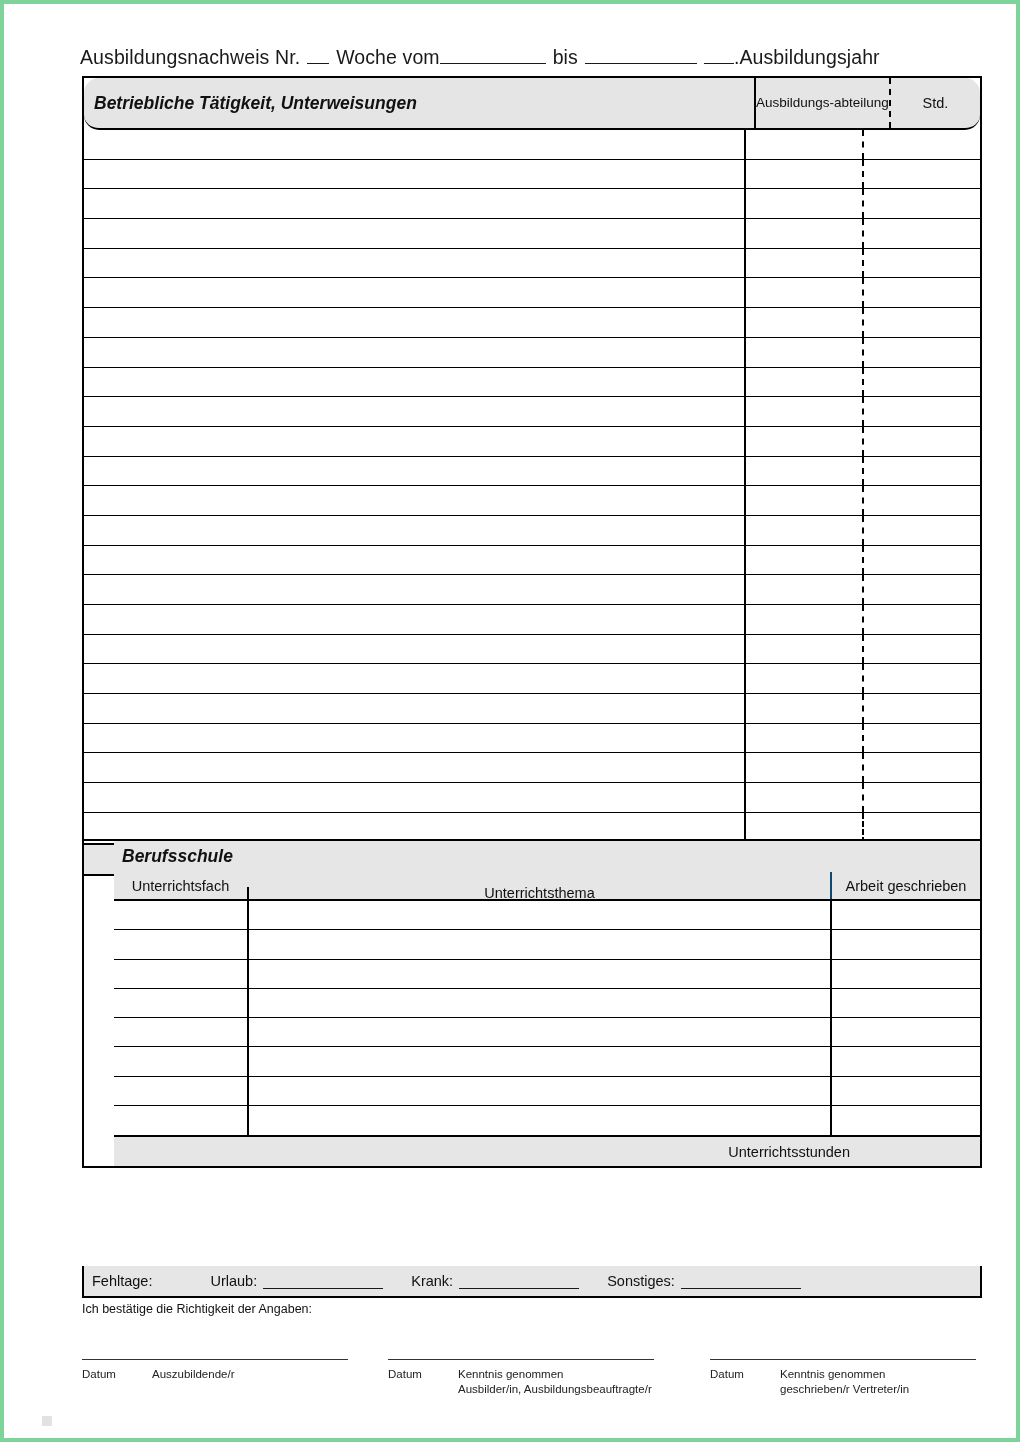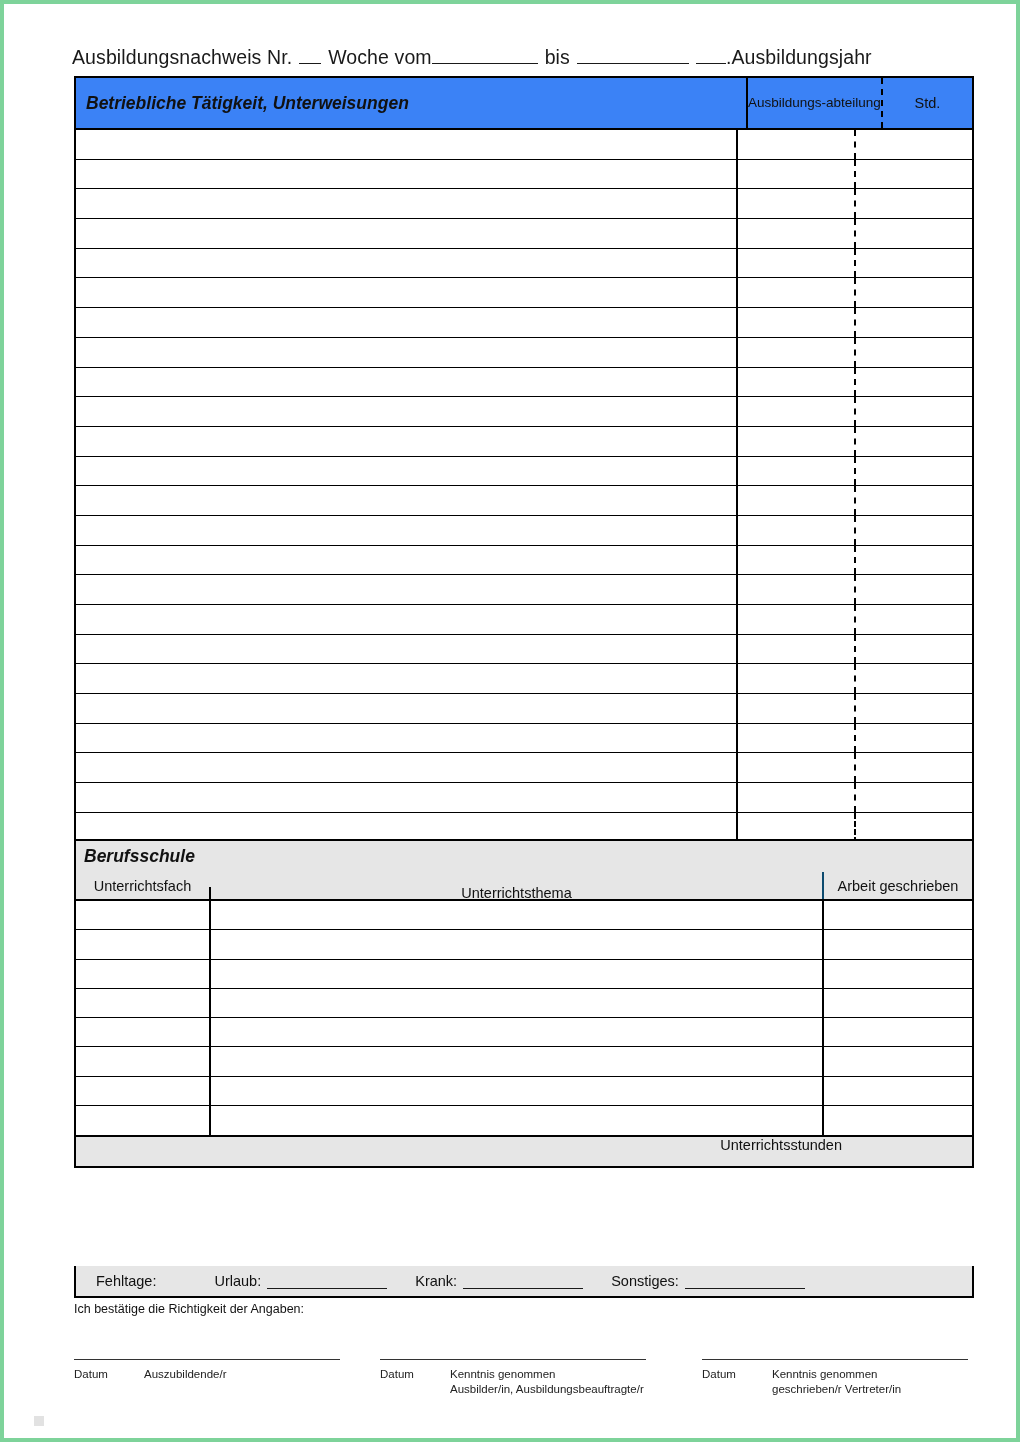--- a/index.html
+++ b/index.html
@@ -14,21 +14,21 @@
     position: relative;
     width: 1020px;
     height: 1442px;
     box-sizing: border-box;
     background: #ffffff;
     border: 4px solid #7ed39a;
     overflow: hidden;
   }
   .sheet {
     position: absolute;
-    left: 0; top: 0;
+    left: 8px; top: 0;
     width: 828px;
     height: 1434px;
     background: #fff;
   }
   
   .header-line {
     position: absolute;
     left: 68px;
     top: 42px;
     width: 906px;
@@ -54,23 +54,24 @@
     position: absolute;
     left: 70px;
     top: 72px;
     width: 900px;
     border: 2px solid #000;
     box-sizing: border-box;
   }
   .mt-head {
     display: flex;
     height: 52px;
-    background: #3b82f6;
+    background: #e5e5e5;
     border-bottom: 2px solid #000;
     box-sizing: border-box;
+    border-radius: 15px;
   }
   .mt-head .c1 {
     flex: 0 0 660px;
     display: flex;
     align-items: center;
     padding-left: 10px;
     font-size: 17.5px;
     font-weight: bold;
     font-style: italic;
     color: #111;
@@ -141,20 +142,21 @@
   }
 
   
   .school-table {
     position: absolute;
     left: 70px;
     top: 835px;
     width: 900px;
     border: 2px solid #000;
     box-sizing: border-box;
+    padding-left: 30px;
   }
   .st-title {
     height: 31px;
     background: #e6e6e6;
     display: flex;
     align-items: center;
     padding-left: 8px;
     font-size: 17.5px;
     font-weight: bold;
     font-style: italic;
@@ -196,21 +198,21 @@
   }
   .st-row:last-of-type { border-bottom: none; }
   .st-row .h1 { flex: 0 0 133px; box-sizing: border-box; }
   .st-row .h2 { flex: 1 1 auto; border-left: 2px solid #000; box-sizing: border-box; }
   .st-row .h3 { flex: 0 0 150px; border-left: 2px solid #000; box-sizing: border-box; }
   .st-sum {
     height: 31px;
     background: #e6e6e6;
     border-top: 2px solid #000;
     display: flex;
-    align-items: flex-start;
+    align-items: center;
     justify-content: flex-end;
     padding-right: 130px;
     font-size: 14.5px;
     color: #111;
     box-sizing: border-box;
   }
 
   
   .remarks {
     position: absolute;
@@ -234,21 +236,21 @@
     border: 2px solid #000;
     border-top: none;
     box-sizing: border-box;
     background: #e6e6e6;
     display: flex;
     align-items: center;
     font-size: 14.5px;
     color: #111;
     white-space: nowrap;
   }
-  .absence .lbl { margin-left: 20px; }
+  .absence .lbl { margin-left: 8px; }
   .absence .line {
     display: inline-block;
     border-bottom: 1.4px solid #1a1a1a;
     height: 15px;
     width: 120px;
     margin: 0 6px;
   }
   .gap-a { display:inline-block; width: 58px; }
   .gap-b { display:inline-block; width: 22px; }
 

